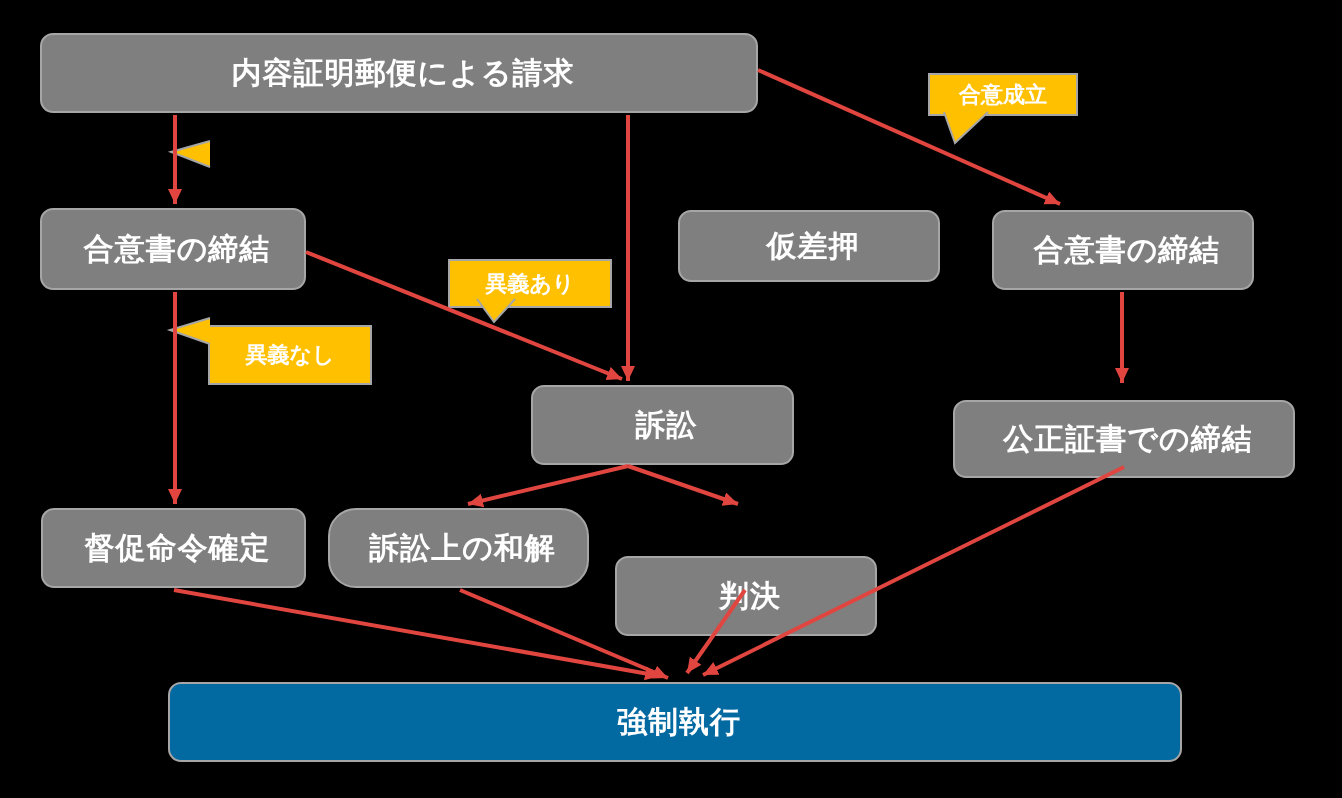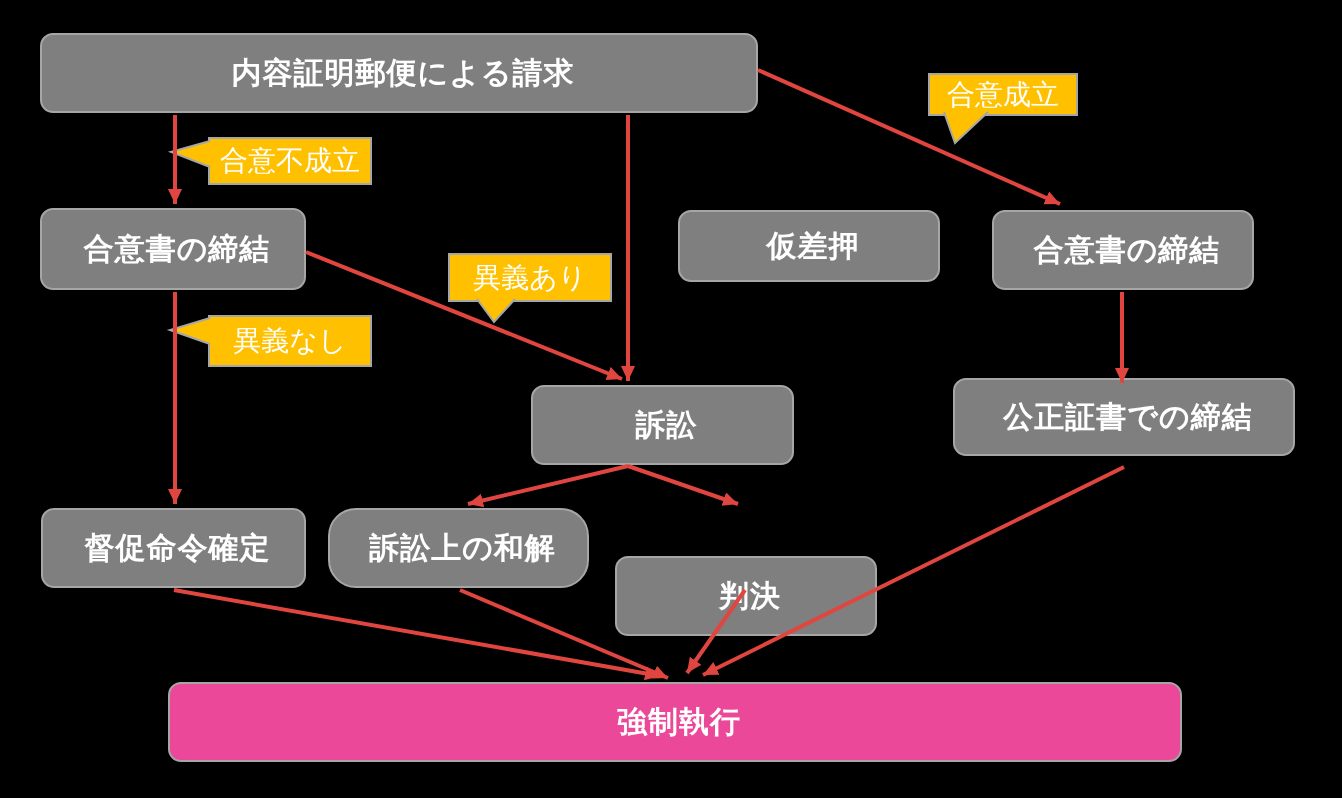--- a/index.html
+++ b/index.html
@@ -21,31 +21,31 @@
     font-weight: bold;
     font-size: 30px;
     display: flex;
     align-items: center;
     justify-content: center;
     letter-spacing: 1px;
     white-space: nowrap;
     padding-left: 8px;
   }
   .node.terminal {
-    background: #ec4899;
+    background: #0369a1;
     border-color: #a6a6a6;
   }
   .callout {
     position: absolute;
     box-sizing: border-box;
     background: #ffc000;
     border: 2px solid #a6a6a6;
     color: #ffffff;
-    font-weight: normal;
-    font-size: 28px;
+    font-weight: bold;
+    font-size: 22px;
     display: flex;
     align-items: center;
     justify-content: center;
     white-space: nowrap;
   }
   #connector-layer {
     position: absolute;
     left: 0; top: 0;
     width: 1342px; height: 798px;
     pointer-events: none;
@@ -59,37 +59,36 @@
   <div class="node" style="left:40px; top:33px; width:718px; height:80px;">内容証明郵便による請求</div>
 
   <div class="node" style="left:40px; top:208px; width:266px; height:82px;">合意書の締結</div>
 
   <div class="node" style="left:678px; top:210px; width:262px; height:72px;">仮差押</div>
 
   <div class="node" style="left:992px; top:210px; width:262px; height:80px;">合意書の締結</div>
 
   <div class="node" style="left:495px; top:385px; width:263px; height:80px;margin-left:36px;">訴訟</div>
 
-  <div class="node" style="left:953px; top:378px; width:342px; height:78px;">公正証書での締結</div>
+  <div class="node" style="left:953px; top:400px; width:342px; height:78px;">公正証書での締結</div>
 
   <div class="node" style="left:41px; top:508px; width:265px; height:80px;text-align:center;">督促命令確定</div>
 
   <div class="node" style="left:328px; top:508px; width:261px; height:80px;border-radius:28px;">訴訟上の和解</div>
 
   <div class="node" style="left:615px; top:508px; width:262px; height:80px;margin-top:48px;">判決</div>
 
   <div class="node terminal" style="left:168px; top:682px; width:1014px; height:80px;">強制執行</div>
 
-  <div class="callout" style="left:208px; top:137px; width:164px; height:48px;">合意不成立</div>
 
   <div class="callout" style="left:928px; top:73px; width:150px; height:43px;">合意成立</div>
 
-  <div class="callout" style="left:448px; top:253px; width:164px; height:49px;">異義あり</div>
+  <div class="callout" style="left:448px; top:259px; width:164px; height:49px;">異義あり</div>
 
-  <div class="callout" style="left:208px; top:315px; width:164px; height:52px;">異義なし</div>
+  <div class="callout" style="left:208px; top:325px; width:164px; height:60px;">異義なし</div>
 
   <svg id="connector-layer" viewBox="0 0 1342 798" xmlns="http://www.w3.org/2000/svg">
     <defs>
       <marker id="ah" markerUnits="userSpaceOnUse" markerWidth="17" markerHeight="16" refX="15" refY="7" orient="auto">
         <path d="M0,0 L15,7 L0,14 Z" fill="#e0463f"></path>
       </marker>
     </defs>
 
     <path d="M210,141 L171,152 L210,167" fill="#ffc000" stroke="#a6a6a6" stroke-width="2"></path>
     <path d="M944,112 L955,143 L988,112" fill="#ffc000" stroke="#a6a6a6" stroke-width="2"></path>

